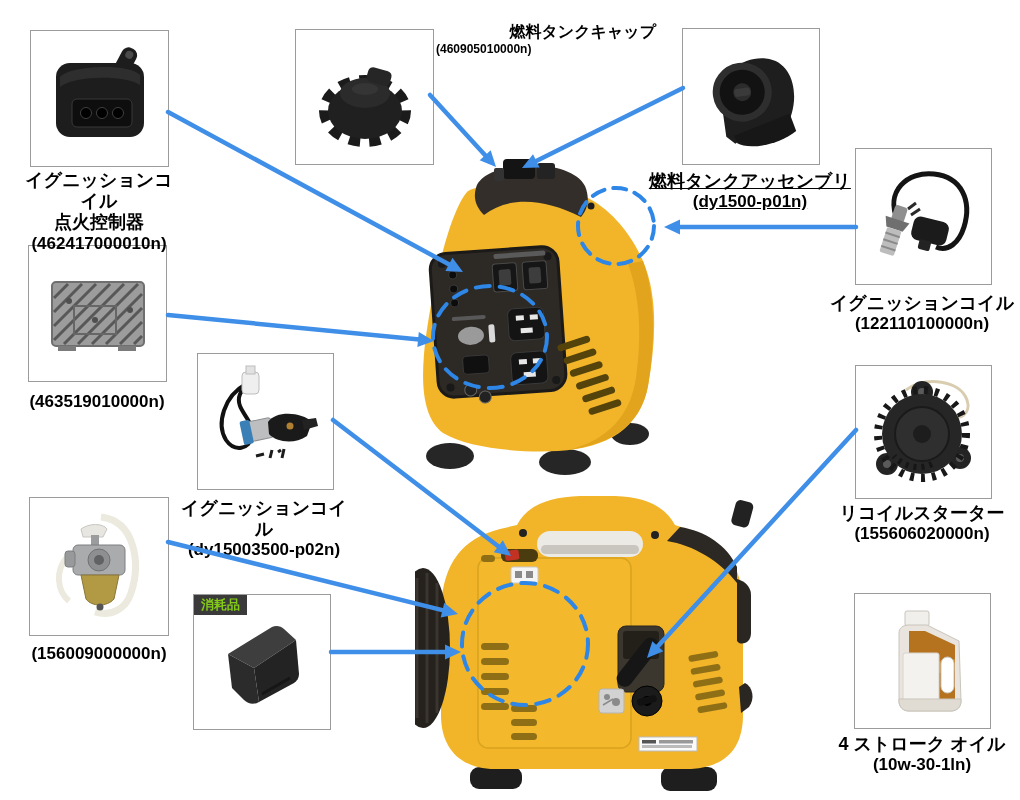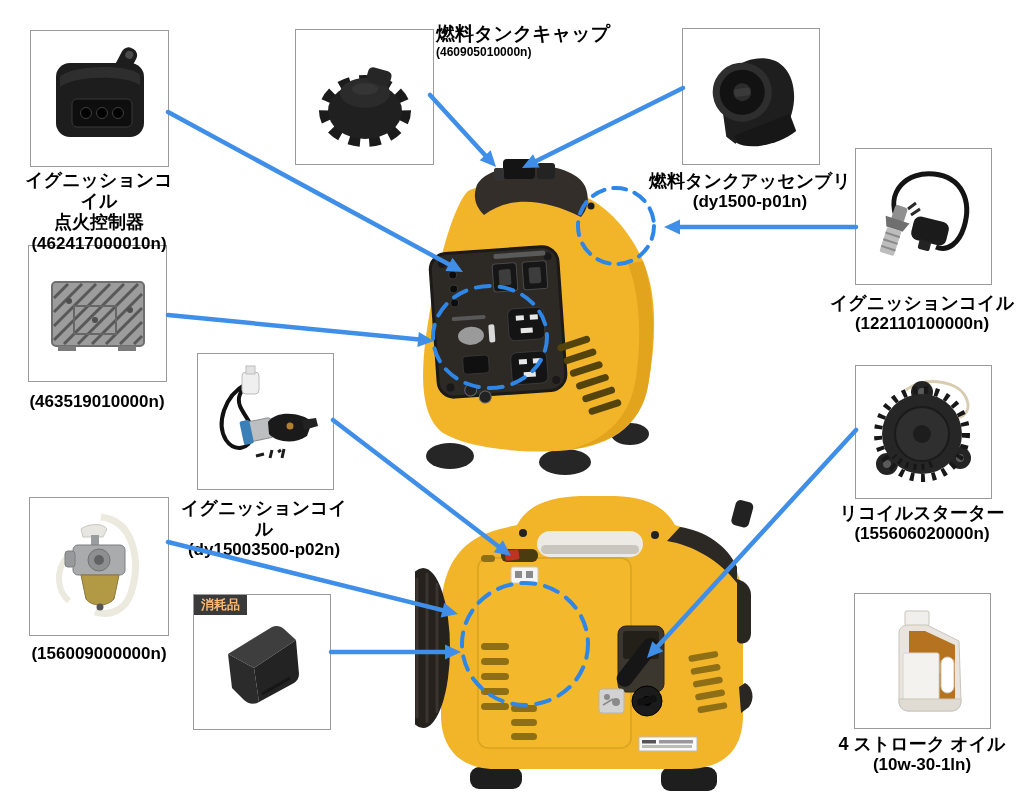--- a/index.html
+++ b/index.html
@@ -5,30 +5,30 @@
   html,body{margin:0;padding:0;background:#fff;}
   #canvas{
     position:relative;width:1020px;height:800px;background:#fff;overflow:hidden;
     font-family:"Liberation Sans","DejaVu Sans",sans-serif;
   }
   .part-box{
     position:absolute;background:#fff;border:1px solid #9b9b9b;
     display:flex;align-items:center;justify-content:center;z-index:2;
   }
   .badge{
-    position:absolute;left:0;top:0;background:#3a3a3a;color:#fdba74;
+    position:absolute;left:0;top:0;background:#3a3a3a;color:#84cc16;
     font-size:13px;font-weight:bold;padding:2px 7px;line-height:1.2;z-index:3;
   }
   .part-label{
     position:absolute;text-align:center;color:#000;font-weight:bold;z-index:3;line-height:1.18;
   }
   .part-label .nm{font-size:18px;}
   .part-label .no{font-size:17px;}
   .part-label.left-align{text-align:left;}
-  .part-label.left-align .nm{font-size:19px;}
+  .part-label.left-align .nm{font-size:16px;text-align:right;}
   .part-label.left-align .no{font-size:12px;}
   #overlay{position:absolute;left:0;top:0;z-index:5;pointer-events:none;}
   .gen{position:absolute;z-index:1;}
 </style>
 </head>
 <body>
 
 <div id="canvas">
 
   <div class="part-box" style="left:30px;top:30px;width:137px;height:135px;">
@@ -187,21 +187,21 @@
     <div class="nm">イグニッションコイル</div>
     <div class="nm">点火控制器</div>
     <div class="no">(462417000010n)</div>
   </div>
 
   <div class="part-label left-align" style="left:436px;top:23px;width:220px;">
     <div class="nm">燃料タンクキャップ</div>
     <div class="no">(460905010000n)</div>
   </div>
 
-  <div class="part-label" style="left:640px;top:171px;width:220px;">
+  <div class="part-label" style="left:640px;top:171px;width:220px;text-decoration:underline;">
     <div class="nm">燃料タンクアッセンブリ</div>
     <div class="no">(dy1500-p01n)</div>
   </div>
 
   <div class="part-label" style="left:822px;top:293px;width:200px;">
     <div class="nm">イグニッションコイル</div>
     <div class="no">(122110100000n)</div>
   </div>
 
   <div class="part-label" style="left:16px;top:392px;width:162px;">

